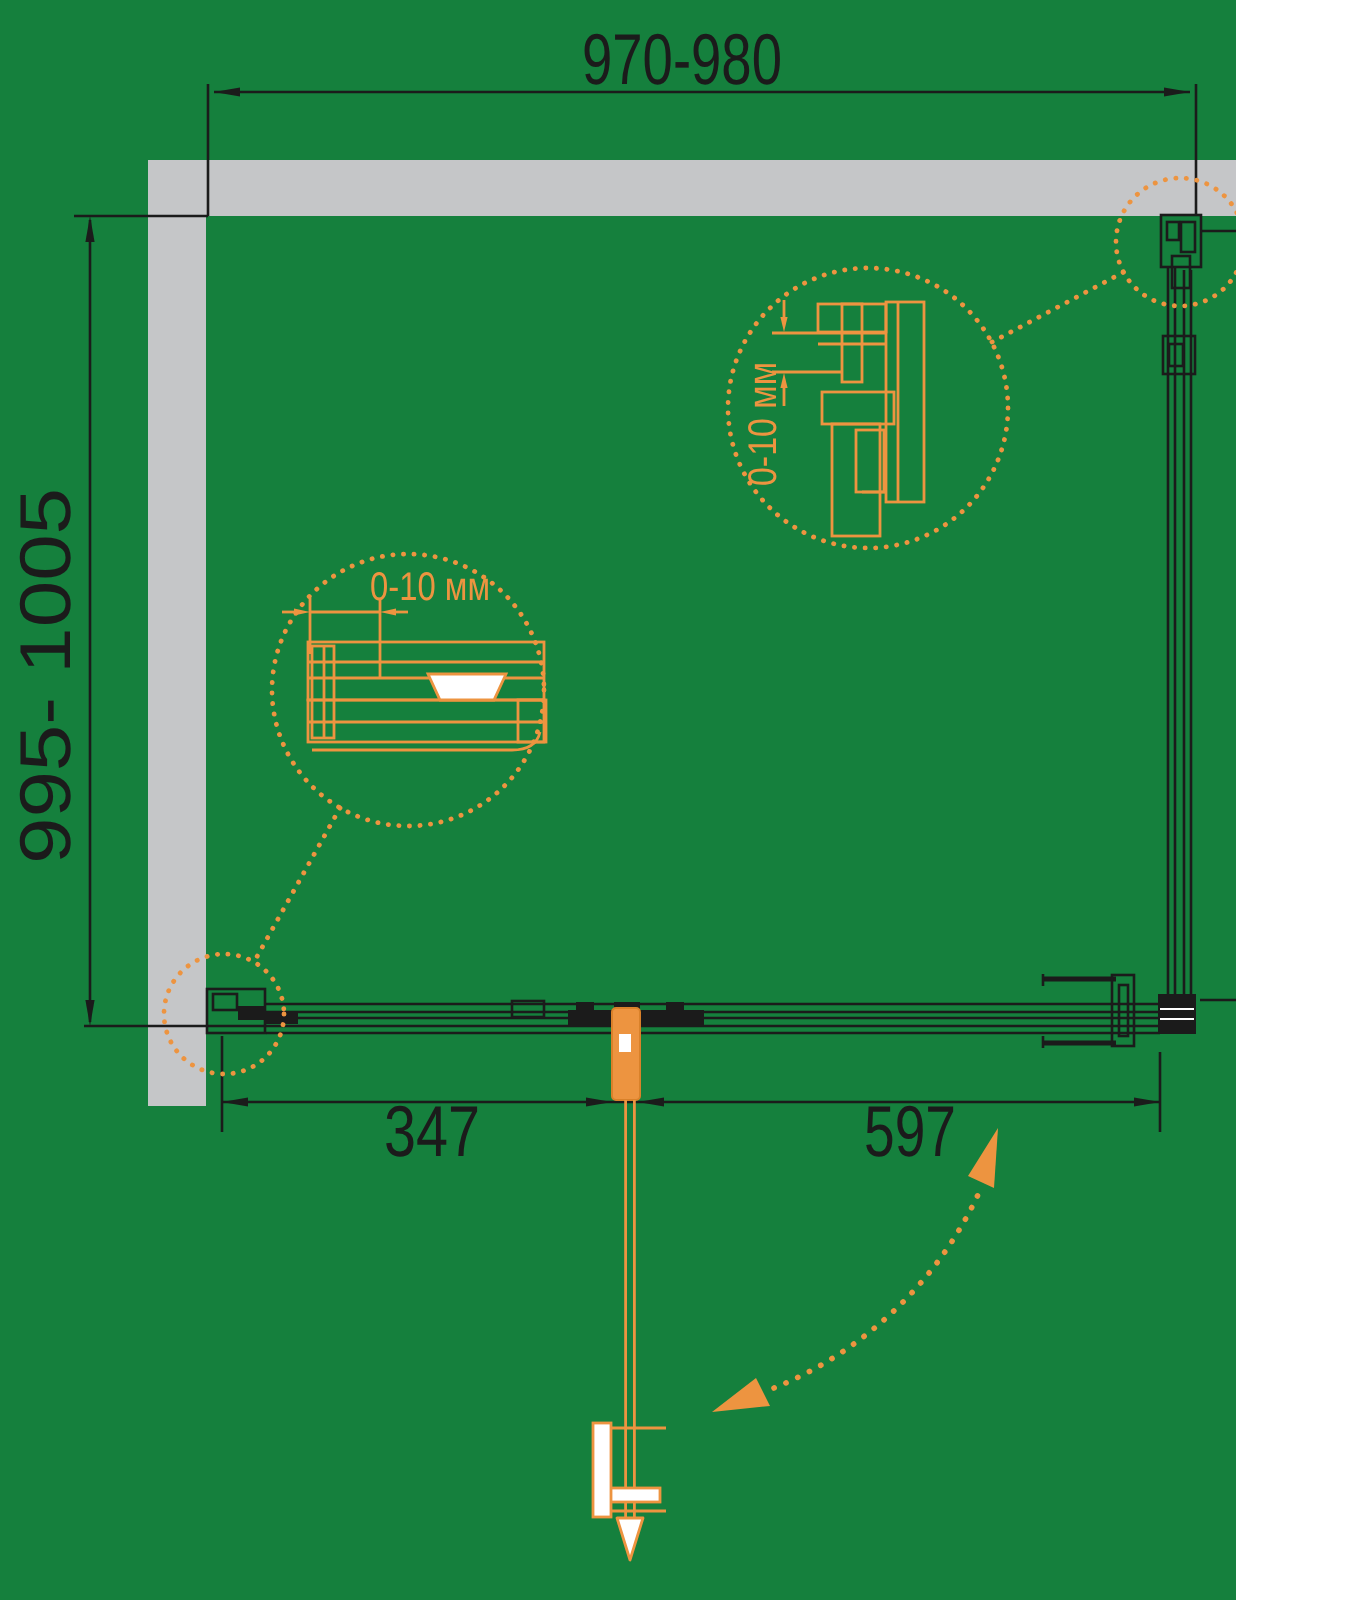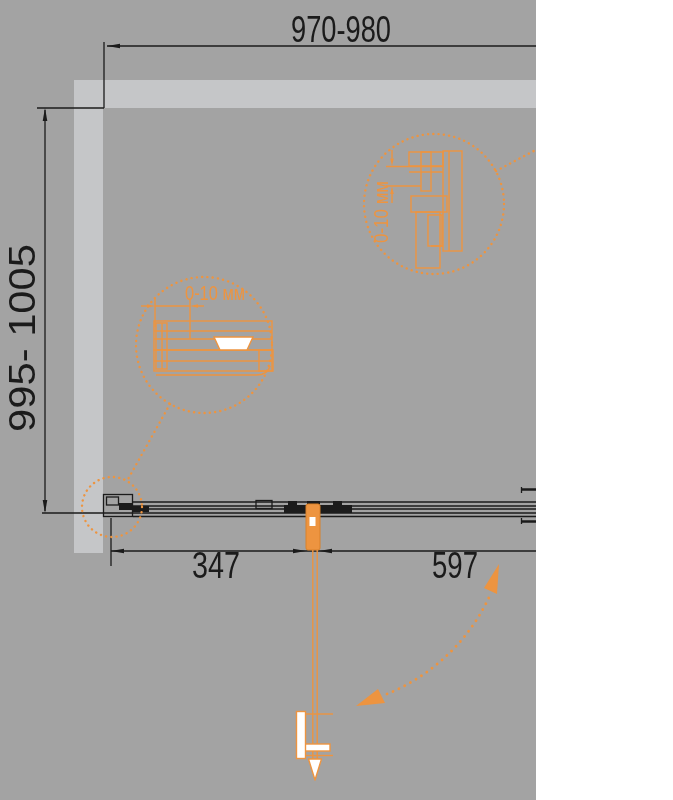--- a/index.html
+++ b/index.html
@@ -1,16 +1,16 @@
 <!DOCTYPE html>
 <html style="--accent: #ED9440; --line: #1b1b1b; --wall: #c5c6c8;"><head>
 <meta charset="utf-8">
 <style>
   html,body{margin:0;padding:0;background:#ffffff;}
-  .stage{position:relative;width:536px;height:800px;background:#a3a3a3;overflow:hidden;
+  .stage{position:relative;width:618px;height:800px;background:#15803d;overflow:hidden;
          font-family:"Liberation Sans","DejaVu Sans",sans-serif;}
   svg{display:block}
   .wall{fill:var(--wall);stroke:none}
   .k  {stroke:var(--line);fill:none;stroke-width:1.3}
   .k2 {stroke:var(--line);fill:none;stroke-width:2.6}
   .kf {fill:var(--line);stroke:none}
   .wf {fill:#ffffff;stroke:none}
   .o  {stroke:var(--accent);fill:none;stroke-width:1.4}
   .of {fill:var(--accent);stroke:none}
   .owf{fill:#ffffff;stroke:var(--accent);stroke-width:1.4}

